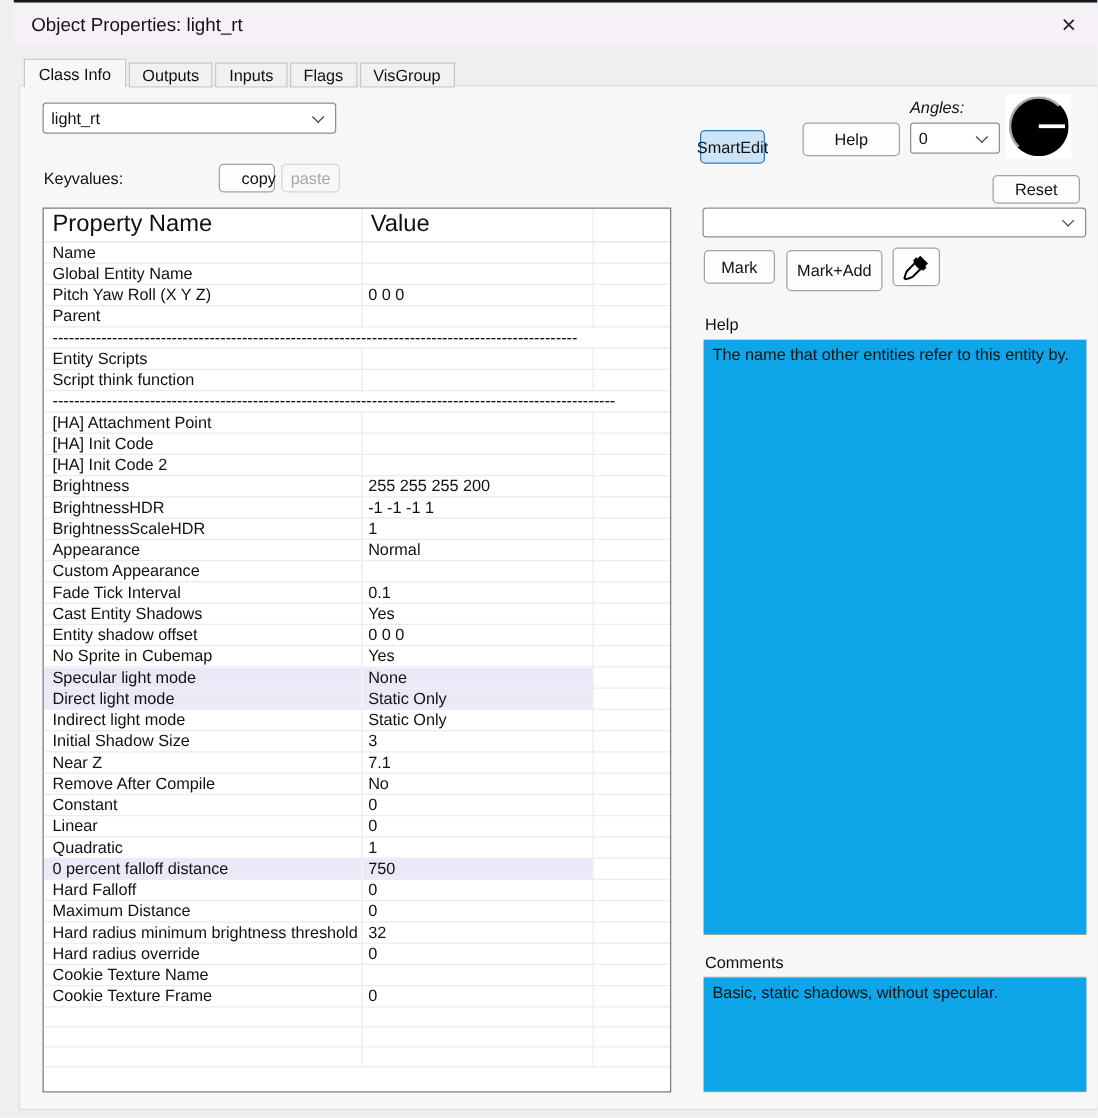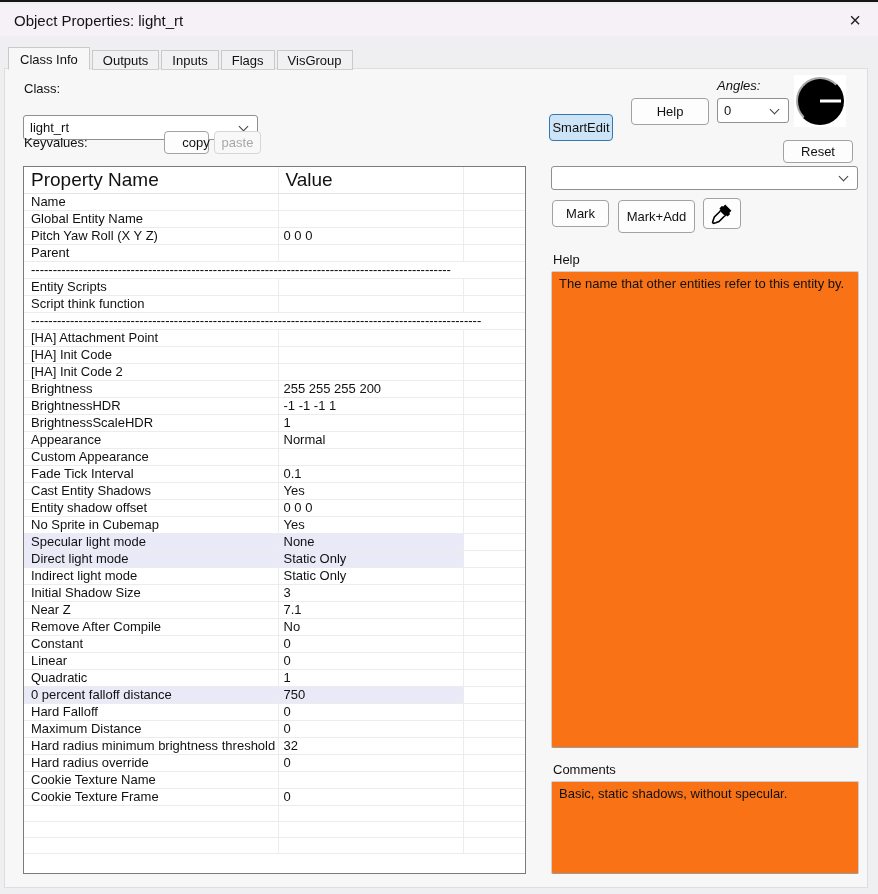--- a/index.html
+++ b/index.html
@@ -3,21 +3,21 @@
 <meta charset="utf-8">
 <style>
   * { margin:0; padding:0; box-sizing:border-box; }
   html,body { width:878px; height:894px; }
   body {
     font-family:"Liberation Sans", sans-serif;
     font-size:13px; color:#111;
     background:#efeff1;
     position:relative; overflow:hidden;
   }
-  .window { position:absolute; inset:0; background:#efeff1; border-top:2px solid #161616; }
+  .window { position:absolute; inset:0; background:#efeff1; border-top:2px solid #161616;margin-left:11px; }
 
   
   .titlebar { position:absolute; left:0; top:2px; width:100%; height:32px; background:#f5f1f6; }
   .titlebar .title { position:absolute; left:14px; top:8px; font-size:15px; color:#141414; }
   .close-btn {
     position:absolute; right:6px; top:2px; width:34px; height:28px;
     background:transparent; border:none; font-size:20px; color:#222;
     display:flex; align-items:center; justify-content:center; cursor:pointer;
     font-family:"Liberation Sans", sans-serif;
   }
@@ -85,21 +85,21 @@
     border-bottom:1px solid #ececec; white-space:nowrap; overflow:hidden;
   }
   table.props th:nth-child(-n+2), table.props td.c1, table.props td.c2 { border-right:1px solid #ececec; }
   td.c1 { padding-left:7px !important; }
   td.c2 { padding-left:5px !important; }
   tr.hl td.c1, tr.hl td.c2 { background:#e9e9f8; }
   td.sep { padding-left:7px !important; color:#000; }
 
   
   .textbox {
-    position:absolute; background:#f97316; border:1px solid #cfcfcf; border-bottom-color:#9c9c9c;
+    position:absolute; background:#0ea5e9; border:1px solid #cfcfcf; border-bottom-color:#9c9c9c;
     border-radius:2px; padding:4px 7px; font-size:13px; color:#111; overflow:hidden;
   }
 
   .eyedrop-btn svg { display:block; }
 </style>
 </head>
 <body>
 
 <div class="window">
 
@@ -115,21 +115,21 @@
     <div class="tab">Outputs</div>
     <div class="tab">Inputs</div>
     <div class="tab">Flags</div>
     <div class="tab">VisGroup</div>
   </div>
 
   <div class="page">
 
     <span class="lbl" style="left:19px; top:12px;">Class:</span>
 
-    <div class="combo" style="left:18px; top:46px; width:235px; height:25px;justify-content:flex-end;">
+    <div class="combo" style="left:18px; top:13px; width:235px; height:25px;justify-content:flex-end;">
       <span class="val">light_rt</span>
       <span class="chev"></span>
     </div>
 
     <span class="lbl" style="left:19px; top:66px;">Keyvalues:</span>
     <button class="btn" style="left:159px; top:62px; width:45px; height:23px;padding-left:19px;">copy</button>
     <button class="btn disabled" style="left:209px; top:62px; width:47px; height:23px;">paste</button>
 
     <div class="tablewrap">
       <table class="props">
@@ -334,21 +334,21 @@
             </tr>
             <tr>
               <td class="c1"></td>
               <td class="c2"></td>
               <td></td>
             </tr>
           </tbody>
       </table>
     </div>
 
-    <button class="btn primary" style="left:544px; top:45px; width:64px; height:27px;">SmartEdit</button>
+    <button class="btn primary" style="left:544px; top:35px; width:52px; height:27px;">SmartEdit</button>
     <button class="btn" style="left:626px; top:29px; width:78px; height:27px;">Help</button>
 
     <span class="lbl" style="left:712px; top:9px;font-style:italic;">Angles:</span>
     <div class="combo" style="left:712px; top:29px; width:72px; height:25px;">
       <span class="val">0</span>
       <span class="chev"></span>
     </div>
 
     <div class="angle-box">
       <div class="angle-circle">

